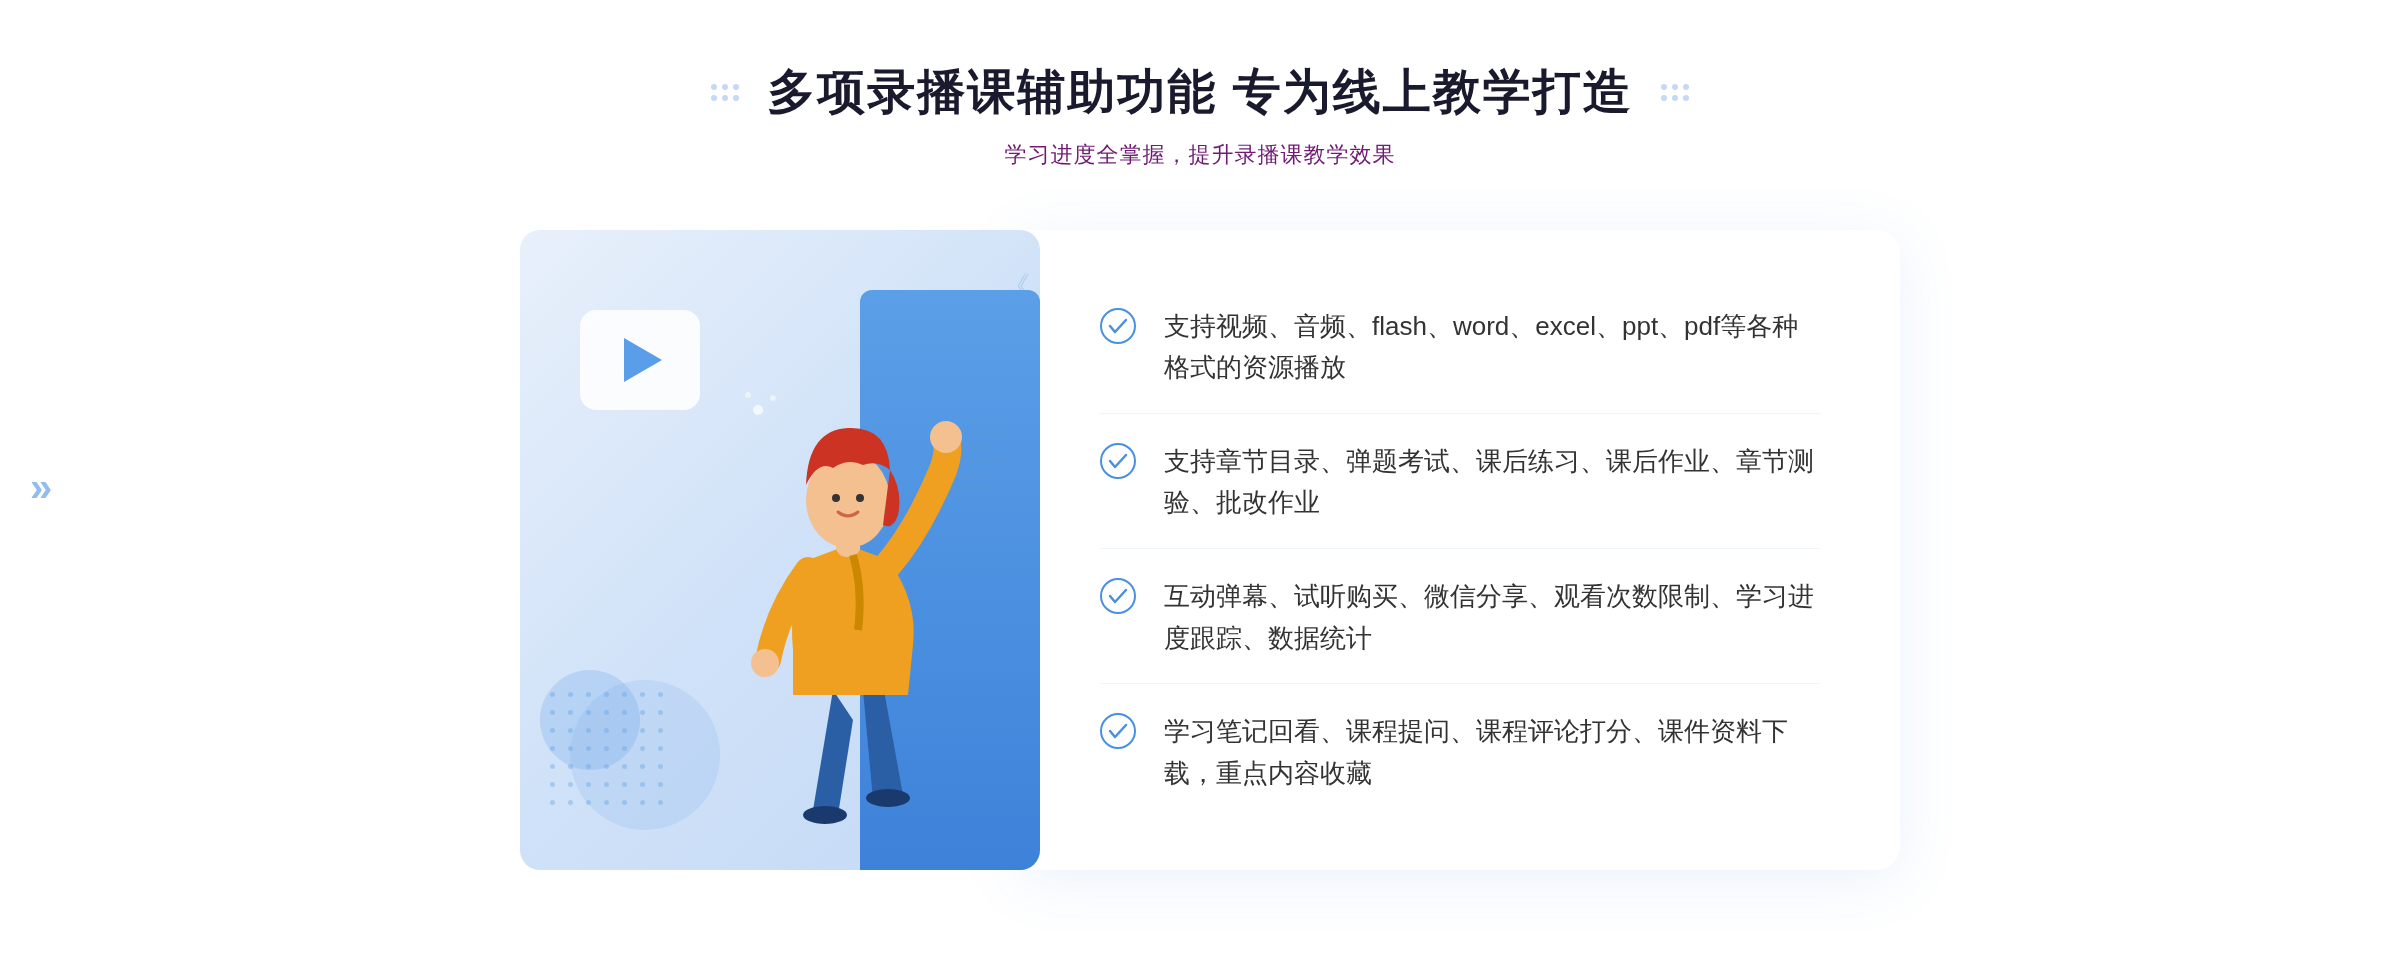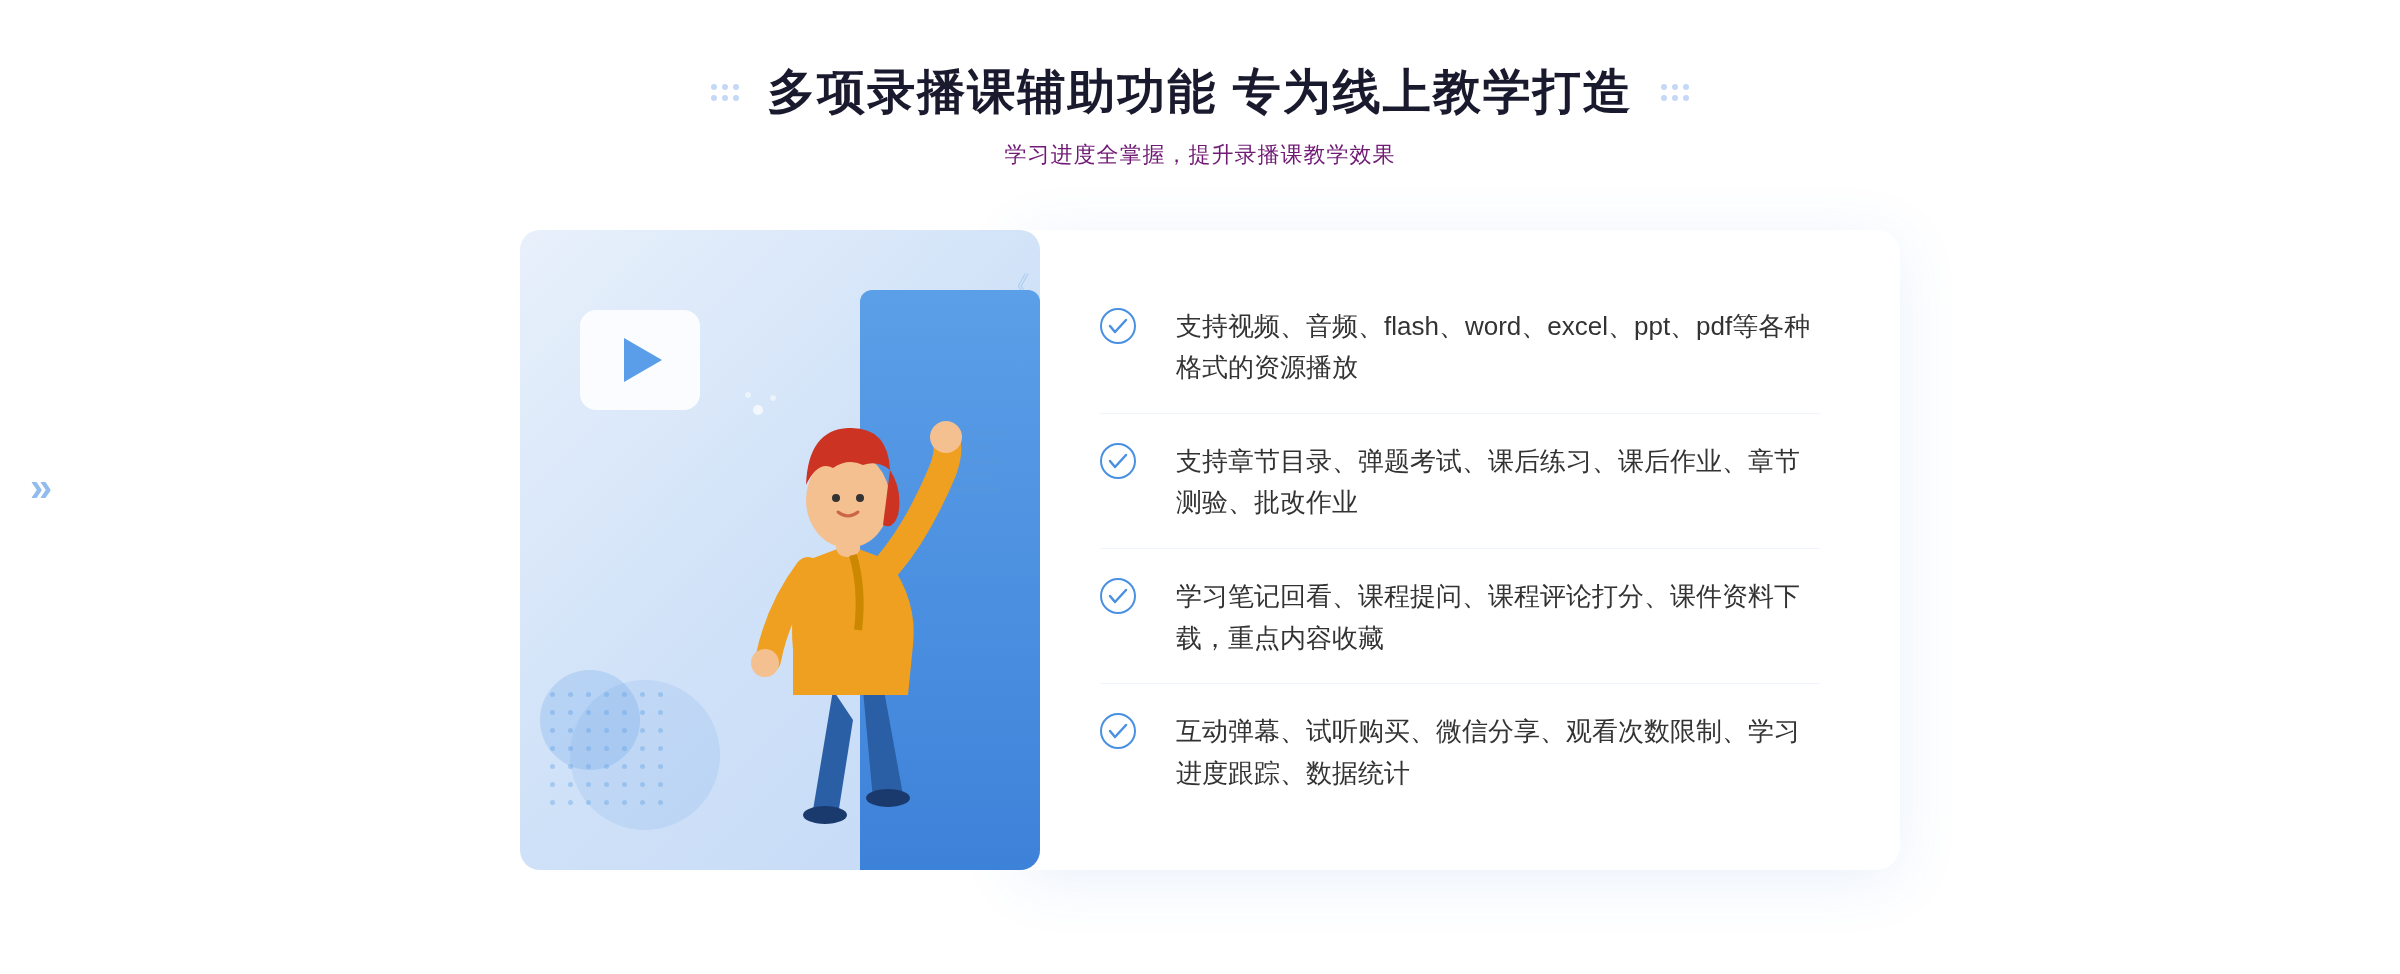--- a/index.html
+++ b/index.html
@@ -233,21 +233,21 @@
       top: 80px;
       bottom: 80px;
       width: 6px;
       background: linear-gradient(180deg, #4a90e2, #2d6ec7);
       border-radius: 0 3px 3px 0;
     }
 
     .feature-item {
       display: flex;
       align-items: flex-start;
-      gap: 40px;
+      gap: 28px;
       padding: 24px 0;
       border-bottom: 1px solid #f0f4fc;
     }
 
     .feature-item:last-child {
       border-bottom: none;
     }
 
     .check-icon {
       width: 36px;
@@ -449,29 +449,29 @@
         <span class="feature-text">支持章节目录、弹题考试、课后练习、课后作业、章节测验、批改作业</span>
       </div>
 
       <div class="feature-item">
         <div class="check-icon">
           <svg viewBox="0 0 36 36" fill="none" xmlns="http://www.w3.org/2000/svg">
             <circle cx="18" cy="18" r="17" stroke="#4a90e2" stroke-width="2" fill="none"></circle>
             <polyline points="10,18 15,24 26,12" stroke="#4a90e2" stroke-width="2.5" stroke-linecap="round" stroke-linejoin="round" fill="none"></polyline>
           </svg>
         </div>
-        <span class="feature-text">学习笔记回看、课程提问、课程评论打分、课件资料下载，重点内容收藏</span>
+        <span class="feature-text">互动弹幕、试听购买、微信分享、观看次数限制、学习进度跟踪、数据统计</span>
       </div>
 
       <div class="feature-item">
         <div class="check-icon">
           <svg viewBox="0 0 36 36" fill="none" xmlns="http://www.w3.org/2000/svg">
             <circle cx="18" cy="18" r="17" stroke="#4a90e2" stroke-width="2" fill="none"></circle>
             <polyline points="10,18 15,24 26,12" stroke="#4a90e2" stroke-width="2.5" stroke-linecap="round" stroke-linejoin="round" fill="none"></polyline>
           </svg>
         </div>
-        <span class="feature-text">互动弹幕、试听购买、微信分享、观看次数限制、学习进度跟踪、数据统计</span>
+        <span class="feature-text">学习笔记回看、课程提问、课程评论打分、课件资料下载，重点内容收藏</span>
       </div>
 
     </div>
   </div>
 
 </div>
 
 </body></html>

